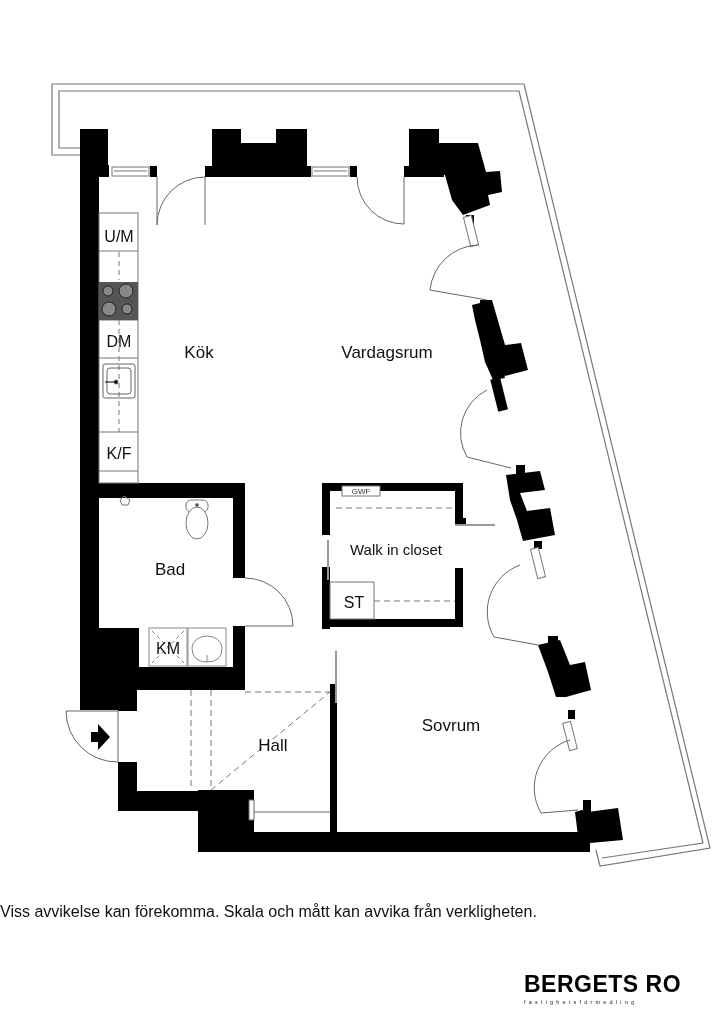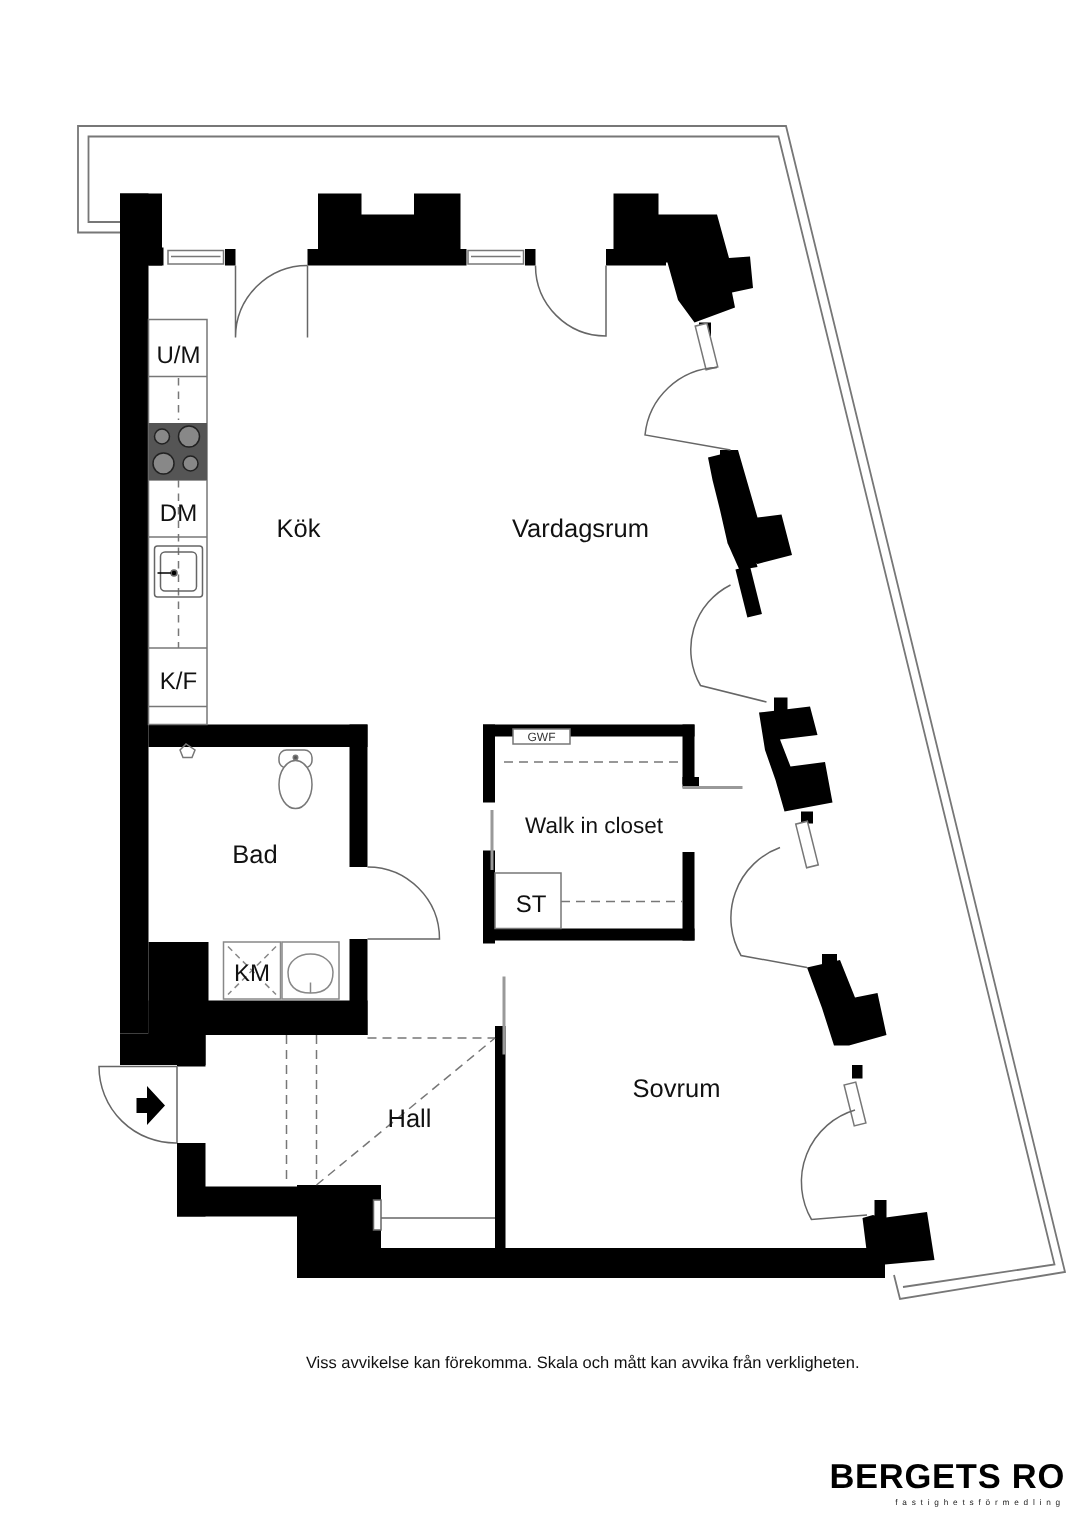--- a/index.html
+++ b/index.html
@@ -2,22 +2,22 @@
 <html><head>
 <meta charset="utf-8">
 <style>
   html, body { margin: 0; padding: 0; background: #ffffff; }
   body { width: 724px; height: 1024px; position: relative; overflow: hidden; font-family: "Liberation Sans", sans-serif; }
   svg { position: absolute; left: 0; top: 0; }
   .lbl { font-family: "Liberation Sans", sans-serif; fill: #111; }
   .room { font-size: 17px; }
   .fix { font-size: 16px; }
   .small { font-size: 8px; fill: #333; }
-  .disclaimer { position: absolute; left: 0; width: 573px; top: 903px; text-align: right; font-size: 11px; color: #111; }
-  .brand { position: absolute; right: 14px; top: 972px; text-align: right; width: 170px; }
+  .disclaimer { position: absolute; left: 0; width: 573px; top: 903px; text-align: left; font-size: 16px; color: #111; }
+  .brand { position: absolute; right: 30px; top: 972px; text-align: left; width: 170px; }
   .brand-name { font-size: 23px; font-weight: bold; letter-spacing: 0.5px; color: #000; line-height: 24px; }
   .brand-sub { font-size: 5.5px; letter-spacing: 3.2px; color: #222; margin-top: 3px; }
 </style>
 </head>
 <body>
 
 <svg width="724" height="1024" viewBox="0 0 724 1024">
 
   <g fill="none" stroke="#777" stroke-width="1.2">
     <polyline points="80,155 52,155 52,84 524,84 710,848 600,866 596,850"></polyline>

